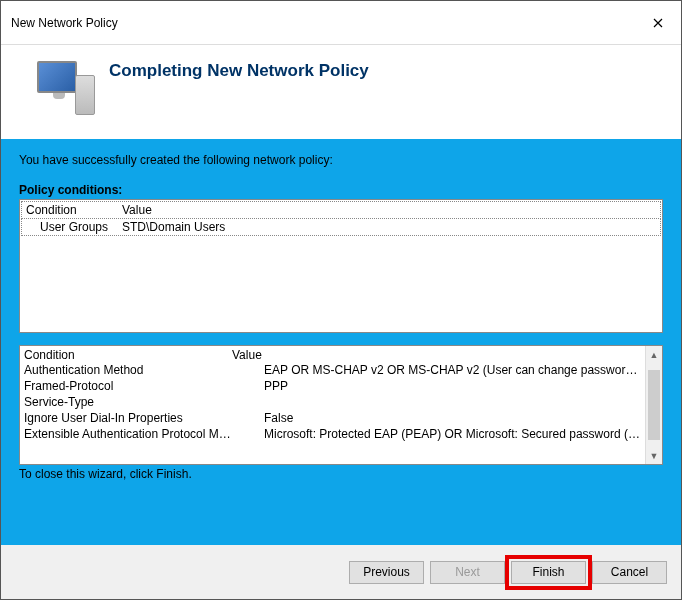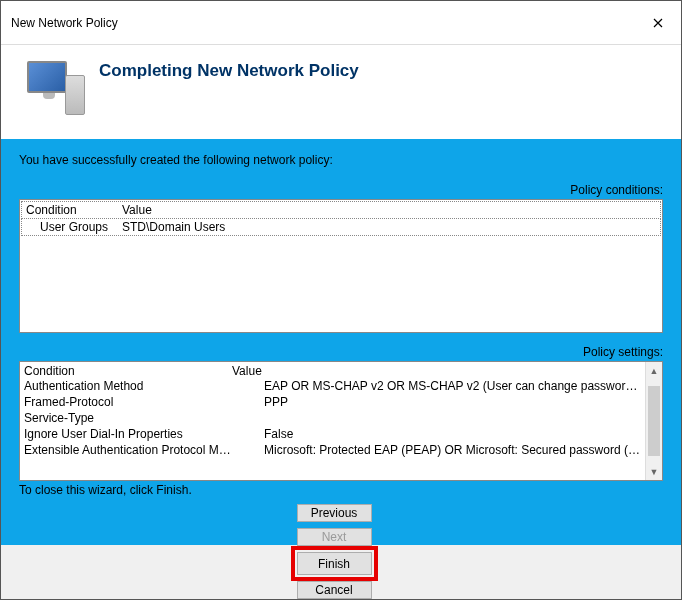--- a/index.html
+++ b/index.html
@@ -24,21 +24,21 @@
     border-bottom: 1px solid #ddd;
     background: #fff;
   }
   .titlebar-title { font-size: 12px; }
   .titlebar-close {
     width: 46px; height: 30px;
     display: flex; align-items: center; justify-content: center;
     font-size: 14px; cursor: default;
   }
   .header {
-    padding: 10px 18px 10px 24px;
+    padding: 10px 18px 10px 34px;
     display: flex; align-items: flex-start;
     background: #fff;
     height: 94px;
   }
   .header-icon {
     width: 60px; height: 60px; margin-right: 14px;
     position: relative; flex-shrink: 0; margin-top: 4px;
   }
   .monitor {
     position: absolute; left: 2px; top: 2px; width: 40px; height: 32px;
@@ -55,21 +55,21 @@
   }
   .header-title { font-size: 17px; font-weight: bold; color: #003366; margin-top: 6px; }
   .body-area {
     background: #0ea5e9;
     padding: 14px 18px 0 18px;
     height: 420px;
     overflow: hidden;
   }
   .intro { margin-bottom: 16px; }
   .policy-name { font-weight: bold; margin-bottom: 14px; }
-  .section-label { font-weight: normal; margin-bottom: 2px; text-align: right; }
+  .section-label { font-weight: bold; margin-bottom: 2px; }
   .cond-box {
     background: #fff;
     border: 1px solid #888;
     height: 134px;
     padding: 1px;
     margin-bottom: 12px;
   }
   .cond-header {
     display: flex; font-weight: normal; color:#000; padding: 1px 4px;
     border: 1px dotted #888;
@@ -94,21 +94,21 @@
     display:flex; flex-direction:column; justify-content:space-between;
   }
   .sb-btn { height:17px; display:flex;align-items:center;justify-content:center;color:#666;font-size:9px;}
   .sb-thumb { background:#cdcdcd; height:70px; margin:0 2px; }
   .closing { margin-top: 2px; }
   .button-bar {
     position: absolute; bottom: 0; left:0; right:0;
     height: 54px;
     background: #f0f0f0;
     display:flex; justify-content:flex-end; align-items:center;
-    padding-right: 14px; gap: 6px; flex-direction: column;
+    padding-right: 14px; gap: 6px;
   }
   .btn {
     width: 75px; height: 23px;
     background: #e1e1e1; border:1px solid #adadad;
     font-family: inherit; font-size:12px;
     display:flex;align-items:center;justify-content:center;
   }
   .btn.disabled { color: #9a9a9a; }
   .highlight-frame {
     position:absolute; pointer-events:none;
@@ -144,21 +144,20 @@
     <div class="cond-header">
       <div class="c1">Condition</div>
       <div class="c2">Value</div>
     </div>
     <div class="cond-row">
       <div class="c1">User Groups</div>
       <div class="c2">STD\Domain Users</div>
     </div>
   </div>
 
-  <div class="section-label">Policy settings:</div>
   <div class="settings-box">
     <div class="settings-content">
       <div class="settings-header">
         <div class="s1">Condition</div>
         <div class="s2">Value</div>
       </div>
       <div class="settings-row">
         <div class="s1">Authentication Method</div>
         <div class="s2">EAP OR MS-CHAP v2 OR MS-CHAP v2 (User can change password after it has expir...</div>
       </div>

